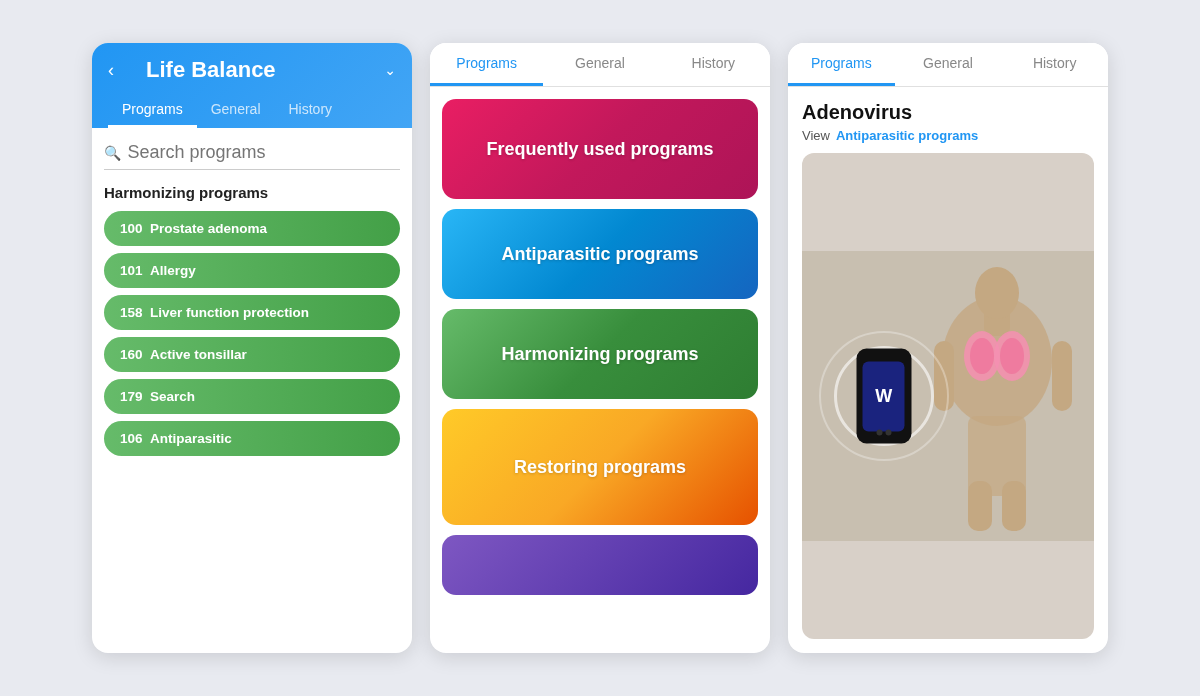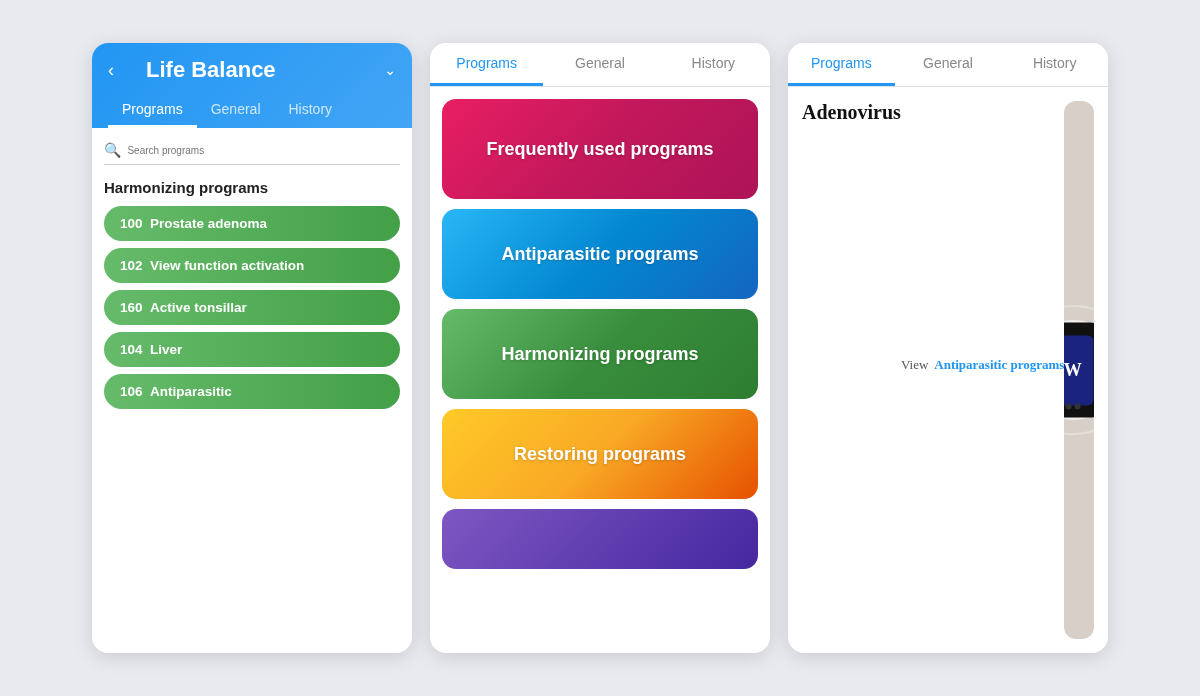--- a/index.html
+++ b/index.html
@@ -86,21 +86,21 @@
       padding-bottom: 6px;
       margin-bottom: 14px;
     }
     .search-icon-svg {
       color: #aaa;
       font-size: 14px;
     }
     .search-input {
       border: none;
       outline: none;
-      font-size: 10px;
+      font-size: 18px;
       color: #999;
       background: transparent;
       flex: 1;
     }
     .section-title {
       font-size: 15px;
       font-weight: 700;
       color: #222;
       margin-bottom: 10px;
     }
@@ -177,21 +177,21 @@
     }
     .card-antiparasitic {
       height: 90px;
       background: linear-gradient(135deg, #29b6f6, #0288d1, #1565c0);
     }
     .card-harmonizing {
       height: 90px;
       background: linear-gradient(135deg, #66bb6a, #388e3c, #2e7d32);
     }
     .card-restoring {
-      height: 90px;
+      height: 116px;
       background: linear-gradient(135deg, #ffca28, #f9a825, #e65100);
       justify-content: center;
     }
     .card-more {
       height: 60px;
       background: linear-gradient(135deg, #7e57c2, #4527a0);
     }
 
     
     .panel3 {
@@ -218,23 +218,22 @@
       border-bottom: 3px solid transparent;
     }
     .p3-tab.active {
       color: #2196F3;
       border-bottom: 3px solid #2196F3;
     }
     .panel3-body {
       flex: 1;
       padding: 14px 14px;
       display: flex;
-      flex-direction: row;
-      overflow: hidden;
-      font-family: Liberation Serif, serif;
+      flex-direction: column;
+      overflow: hidden;
     }
     .adenovirus-title {
       font-size: 20px;
       font-weight: 700;
       color: #111;
       margin-bottom: 4px;
     }
     .view-row {
       display: flex;
       align-items: center;
@@ -358,27 +357,30 @@
     <div class="search-row">
       <span class="search-icon-svg">🔍</span>
       <input class="search-input" type="text" placeholder="Search programs" style="">
     </div>
     <div class="section-title">Harmonizing programs</div>
     <div class="program-list">
       <div class="prog-btn">
         <span>100</span>&nbsp;&nbsp;<span>Prostate adenoma</span>
       </div>
       <div class="prog-btn">
-        <span>102</span>&nbsp;&nbsp;<span>View function activation</span>
+        <span>101</span>&nbsp;&nbsp;<span>Allergy</span>
+      </div>
+      <div class="prog-btn">
+        <span>158</span>&nbsp;&nbsp;<span>Liver function protection</span>
       </div>
       <div class="prog-btn">
         <span>160</span>&nbsp;&nbsp;<span>Active tonsillar</span>
       </div>
       <div class="prog-btn">
-        <span>104</span>&nbsp;&nbsp;<span>Liver</span>
+        <span>179</span>&nbsp;&nbsp;<span>Search</span>
       </div>
       <div class="prog-btn">
         <span>106</span>&nbsp;&nbsp;<span>Antiparasitic</span>
       </div>
     </div>
   </div>
 </div>
 
 <div class="panel panel2">
   <div class="panel2-header">

